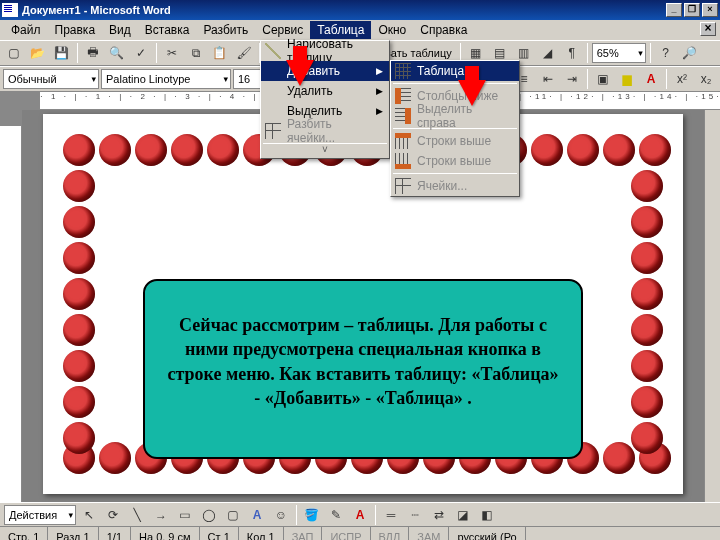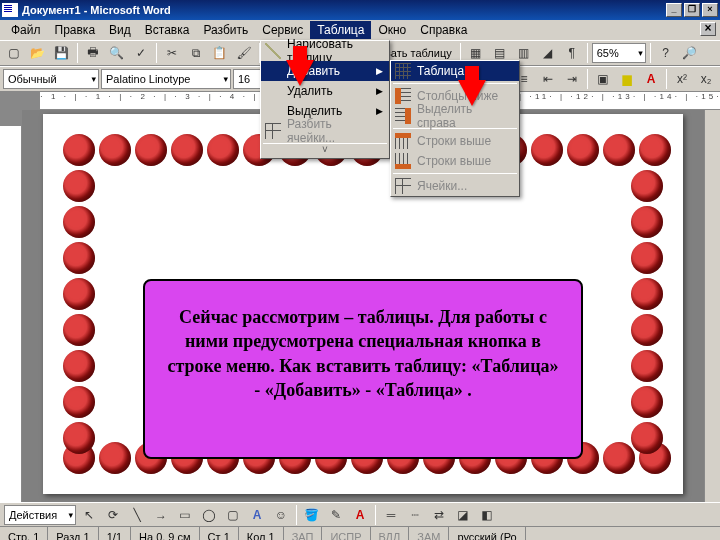--- a/index.html
+++ b/index.html
@@ -31,21 +31,21 @@
 
   .workspace { position: relative; height: 392px; background: #808080; display:flex; }
   .vruler { width:22px; background:#fff; border-right:1px solid #888; position:relative; }
   .vruler .shade { position:absolute; top:0; left:0; width:100%; height:16px; background:#888; }
   .page { margin: 4px auto; width: 640px; height: 380px; background:#fff; box-shadow: 2px 2px 5px rgba(0,0,0,0.5); position:relative; overflow:hidden; }
   .sbar { width:16px; background:#d4d0c8; border-left:1px solid #888; }
 
   .border-deco { position:absolute; inset:20px; }
   .rose { width:32px; height:32px; border-radius:50%; background: radial-gradient(circle at 40% 40%, #e04040 0 40%, #a01010 60%, #600808 100%); position:absolute; box-shadow: inset -3px -3px 6px rgba(0,0,0,0.4); }
 
-  .callout { position:absolute; left:100px; top:165px; width:440px; height:180px; background:#d946ef; border:2px solid #000; border-radius:8px; padding:24px 20px; text-align:center; }
+  .callout { position:absolute; left:100px; top:165px; width:440px; height:180px; background:#14b8a6; border:2px solid #000; border-radius:14px; padding:32px 20px; text-align:center; }
   .callout p { font-family: "Times New Roman", serif; font-size:18px; line-height:1.35; font-weight:bold; color:#000; }
 
   .dropdown { position:absolute; background:#d4d0c8; border:1px solid #555; border-top-color:#fff; border-left-color:#fff; box-shadow:2px 2px 4px rgba(0,0,0,0.4); font-size:12px; z-index:50; }
   .dropdown .row { display:flex; align-items:center; height:20px; padding: 0 18px 0 26px; position:relative; cursor:default; }
   .dropdown .row.hl { background:#0a246a; color:#fff; }
   .dropdown .row .arrow { position:absolute; right:6px; font-size:9px; }
   .dropdown .row .ic { position:absolute; left:4px; width:16px; height:16px; }
   .dropdown .dsep { height:1px; background:#888; border-bottom:1px solid #fff; margin:2px 2px; }
   .dropdown .grip { height:12px; text-align:center; line-height:8px; color:#555; font-size:10px; }
   .dropdown .row.dim { color:#888; }

